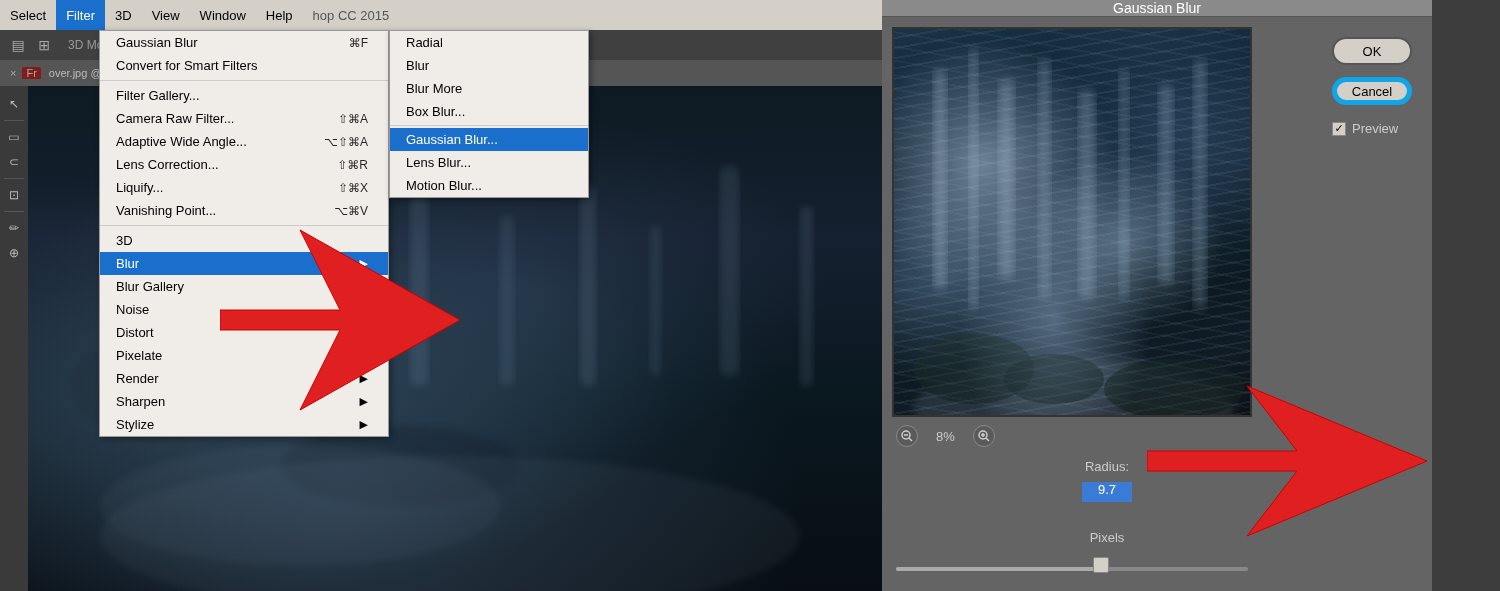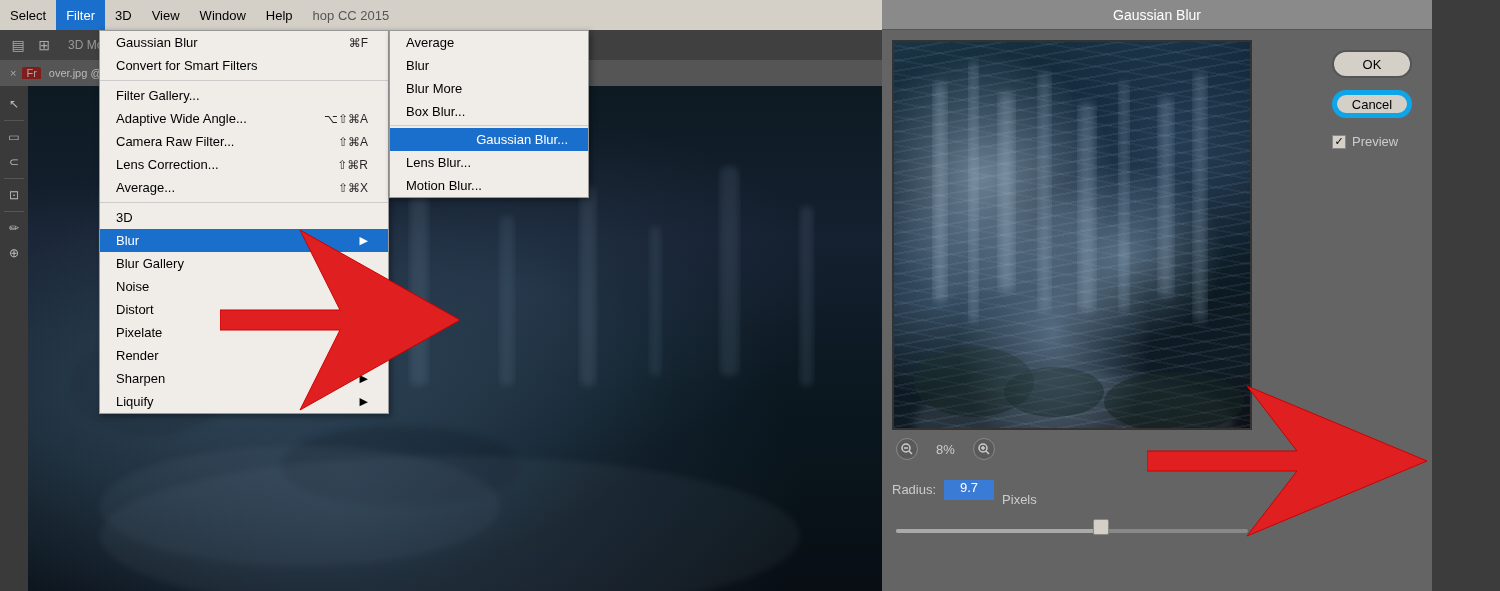--- a/index.html
+++ b/index.html
@@ -154,21 +154,20 @@
       display: flex;
       align-items: center;
       justify-content: space-between;
       color: #000;
       cursor: pointer;
       white-space: nowrap;
     }
     .submenu-item.highlighted {
       background: #1a6ecc;
       color: #fff;
-      justify-content: flex-end;
     }
     .submenu-separator {
       height: 1px;
       background: #ccc;
       margin: 2px 0;
     }
 
     
     .arrow-svg {
       position: absolute;
@@ -263,20 +262,21 @@
       color: #ccc;
       min-width: 35px;
       text-align: center;
     }
 
     .radius-row {
       display: flex;
       align-items: center;
       gap: 8px;
       padding: 4px 0;
+      flex-direction: column;
     }
     .radius-label {
       font-size: 13px;
       color: #ccc;
     }
     .radius-input {
       width: 50px;
       height: 20px;
       background: #3a7bd5;
       color: #fff;
@@ -491,34 +491,38 @@
       <span class="shortcut">⌘F</span>
     </div>
     <div class="menu-item">
       <span>Convert for Smart Filters</span>
     </div>
     <div class="menu-separator"></div>
     <div class="menu-item">
       <span>Filter Gallery...</span>
     </div>
     <div class="menu-item">
+      <span>Camera Raw Filter...</span>
+      <span class="shortcut">⇧⌘A</span>
+    </div>
+    <div class="menu-item">
       <span>Adaptive Wide Angle...</span>
       <span class="shortcut">⌥⇧⌘A</span>
     </div>
     <div class="menu-item">
-      <span>Camera Raw Filter...</span>
-      <span class="shortcut">⇧⌘A</span>
-    </div>
-    <div class="menu-item">
       <span>Lens Correction...</span>
       <span class="shortcut">⇧⌘R</span>
     </div>
     <div class="menu-item">
-      <span>Average...</span>
+      <span>Liquify...</span>
       <span class="shortcut">⇧⌘X</span>
+    </div>
+    <div class="menu-item">
+      <span>Vanishing Point...</span>
+      <span class="shortcut">⌥⌘V</span>
     </div>
     <div class="menu-separator"></div>
     <div class="menu-item">
       <span>3D</span>
     </div>
     <div class="menu-item highlighted">
       <span>Blur</span>
       <span class="arrow">▶</span>
     </div>
     <div class="menu-item">
@@ -538,28 +542,28 @@
     </div>
     <div class="menu-item">
       <span>Render</span>
       <span class="arrow">▶</span>
     </div>
     <div class="menu-item">
       <span>Sharpen</span>
       <span class="arrow">▶</span>
     </div>
     <div class="menu-item">
-      <span>Liquify</span>
+      <span>Stylize</span>
       <span class="arrow">▶</span>
     </div>
   </div>
 
   <div class="blur-submenu">
     <div class="submenu-item">
-      <span>Average</span>
+      <span>Radial</span>
     </div>
     <div class="submenu-item">
       <span>Blur</span>
     </div>
     <div class="submenu-item">
       <span>Blur More</span>
     </div>
     <div class="submenu-item">
       <span>Box Blur...</span>
     </div>

